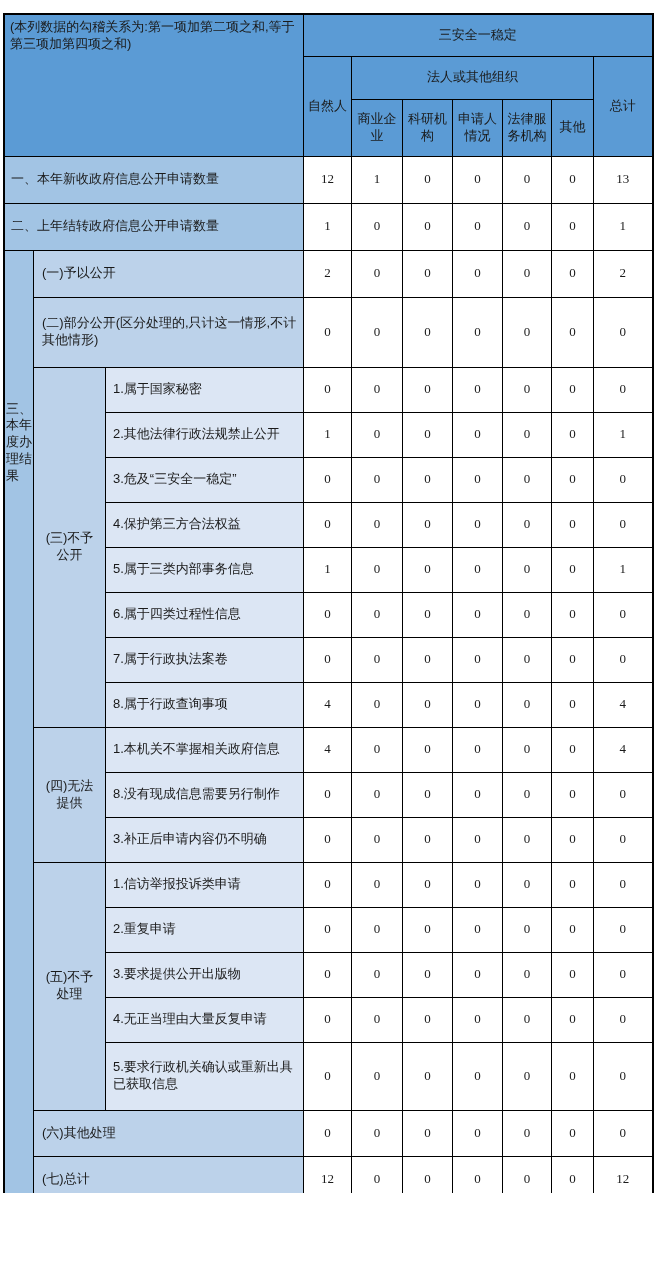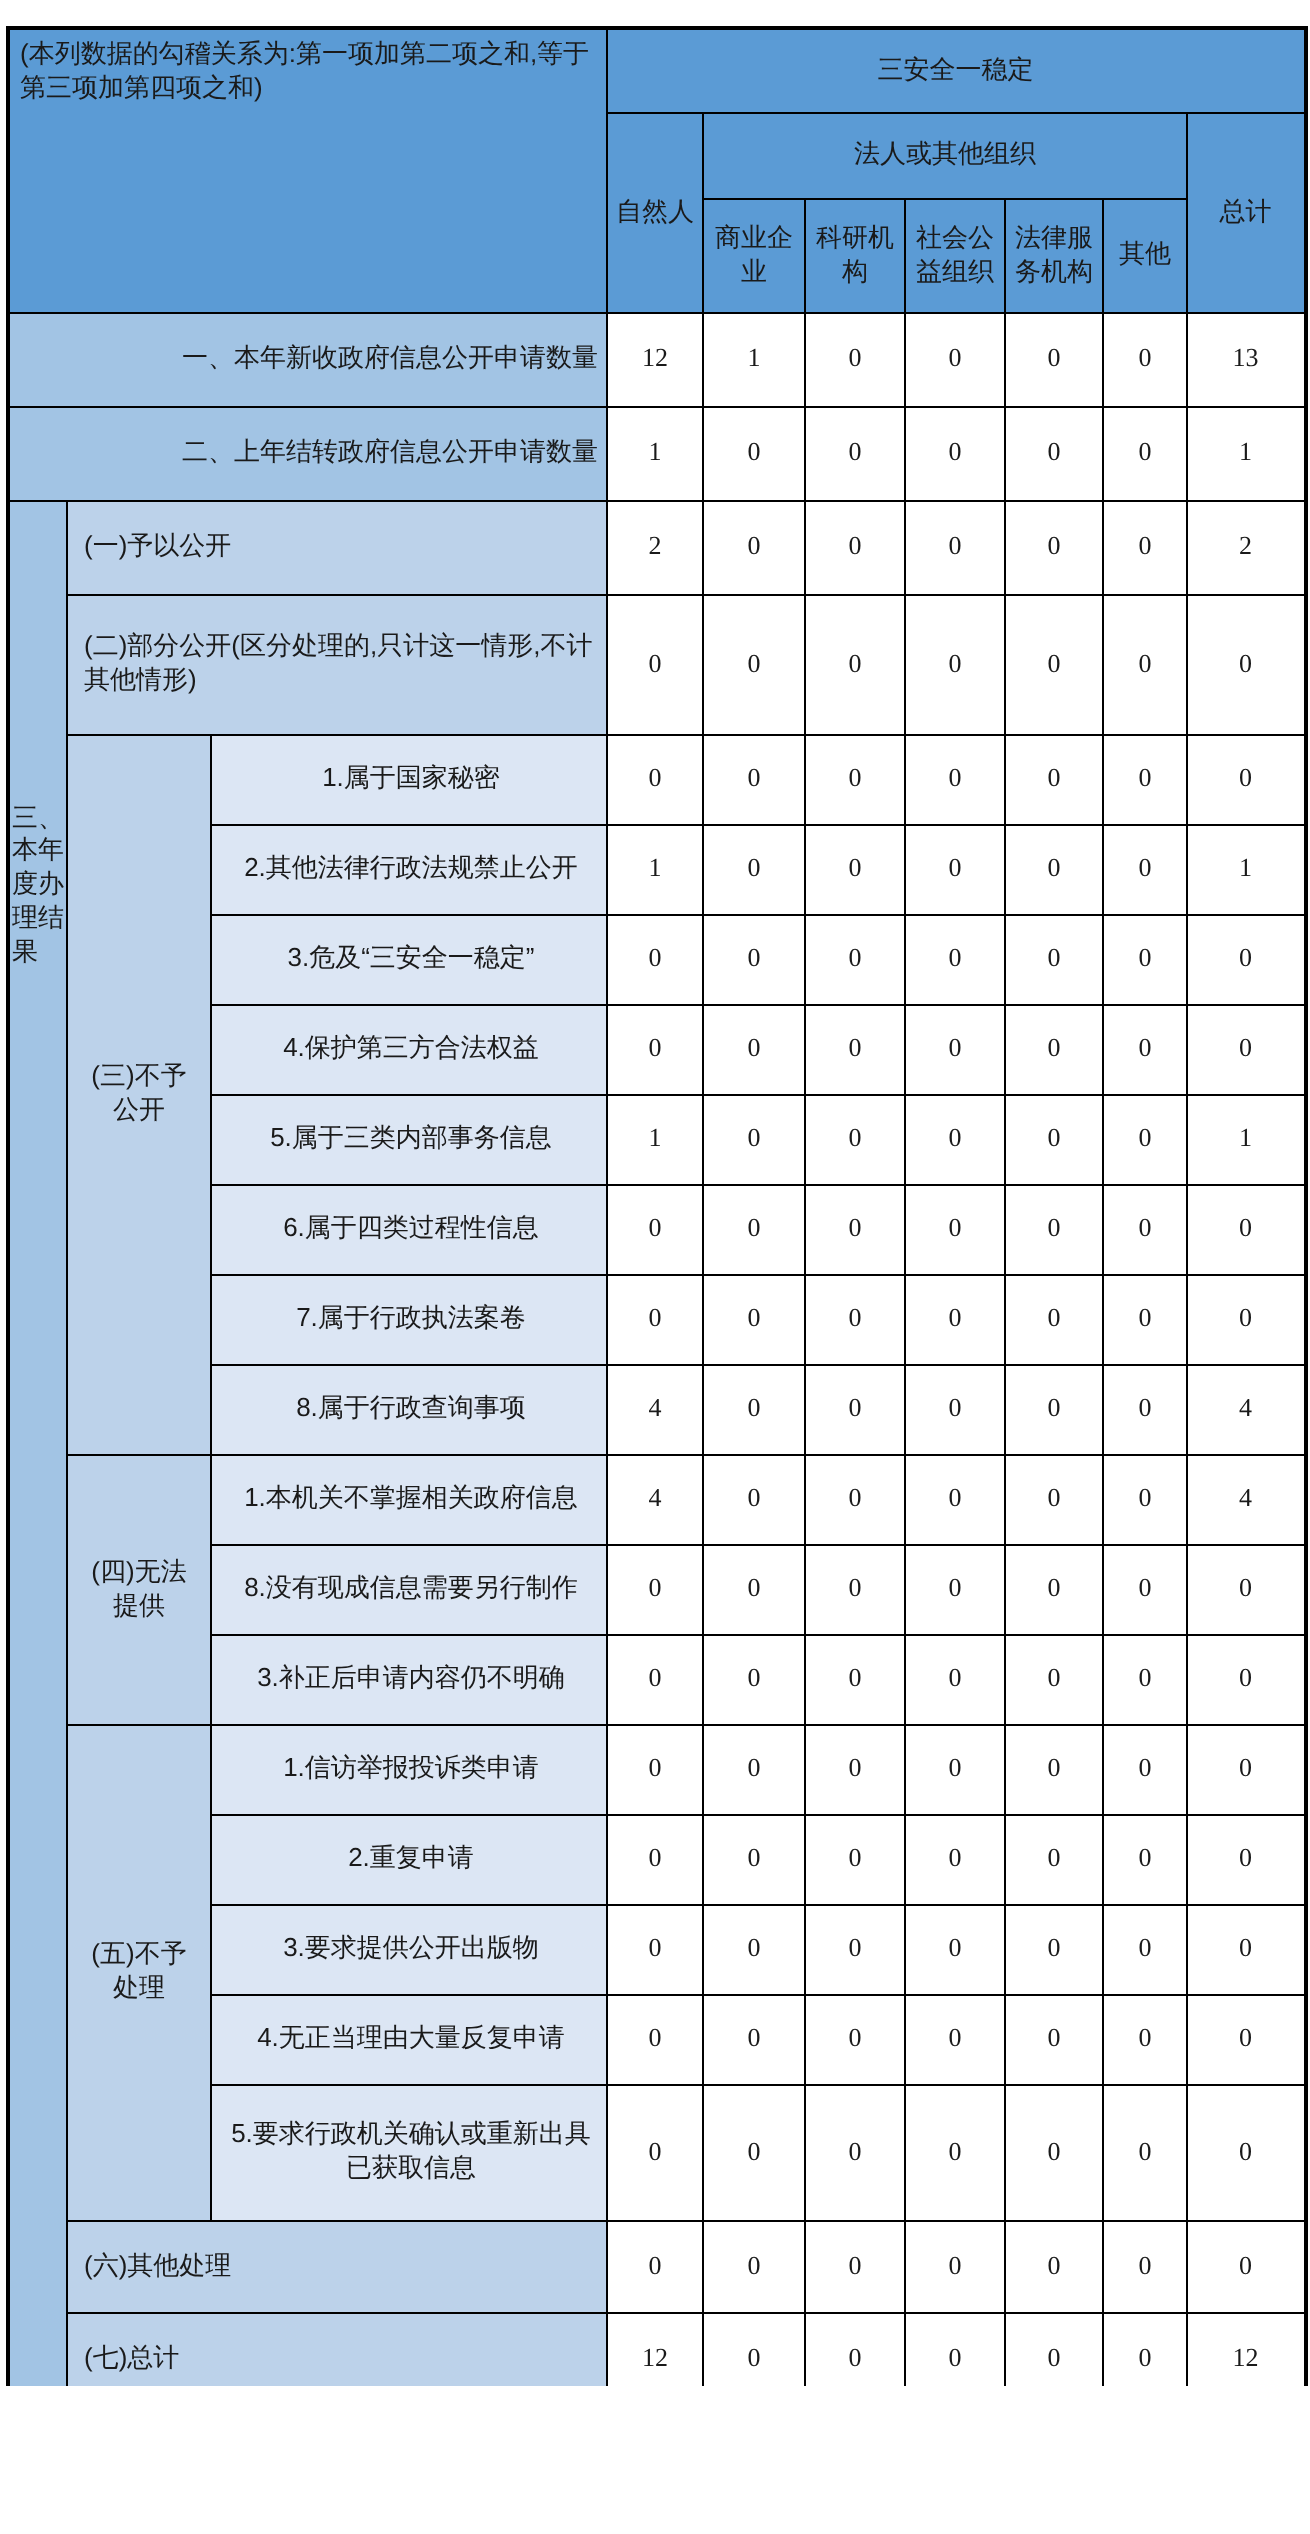--- a/index.html
+++ b/index.html
@@ -45,21 +45,21 @@
     padding: 4px 8px 4px 5px;
   }
   .hdr {
     background: var(--header-blue, #5B9BD5);
     text-align: center;
     vertical-align: middle;
     padding: 1px 2px;
   }
   .band {
     background: var(--band-blue, #A2C4E4);
-    text-align: right;
+    text-align: left;
     vertical-align: middle;
     padding: 2px 4px 2px 6px;
   }
   .vert {
     background: var(--band-blue, #A2C4E4);
     vertical-align: top;
     text-align: left;
     padding: 150px 1px 0 1px;
     font-size: 12px;
     line-height: 1.4;
@@ -73,21 +73,21 @@
   .grp {
     background: var(--sub-blue, #BCD2EA);
     text-align: center;
     vertical-align: middle;
     padding: 0 8px;
     white-space: pre-line;
     line-height: 1.9;
   }
   .item {
     background: var(--item-blue, #DCE6F4);
-    text-align: center;
+    text-align: left;
     vertical-align: middle;
     padding: 2px 5px 2px 7px;
   }
   .num {
     background: var(--cell-white, #FFFFFF);
     text-align: center;
     vertical-align: middle;
     font-family: "Liberation Serif", serif;
     font-size: 12px;
   }
@@ -116,21 +116,21 @@
       <td class="hdr" colspan="7">三安全一稳定</td>
     </tr>
     <tr class="rh43">
       <td class="hdr" rowspan="2">自然人</td>
       <td class="hdr" colspan="5">法人或其他组织</td>
       <td class="hdr" rowspan="2">总计</td>
     </tr>
     <tr class="rh57">
       <td class="hdr">商业企业</td>
       <td class="hdr">科研机构</td>
-      <td class="hdr">社会公益组织</td>
+      <td class="hdr">申请人情况</td>
       <td class="hdr">法律服务机构</td>
       <td class="hdr">其他</td>
     </tr>
 
     <tr class="rh47">
       <td class="band" colspan="3">一、本年新收政府信息公开申请数量</td>
     <td class="num">12</td>
           <td class="num">1</td>
           <td class="num">0</td>
           <td class="num">0</td>

